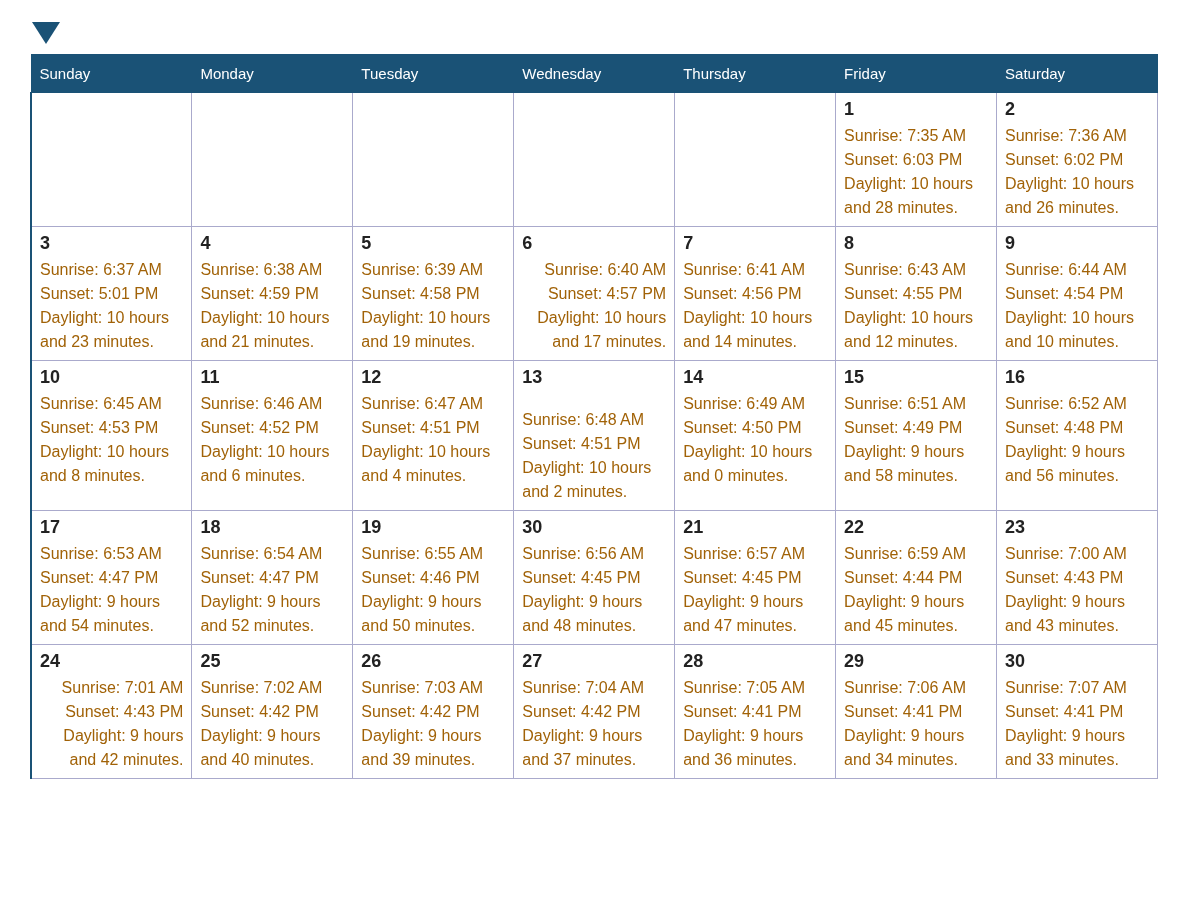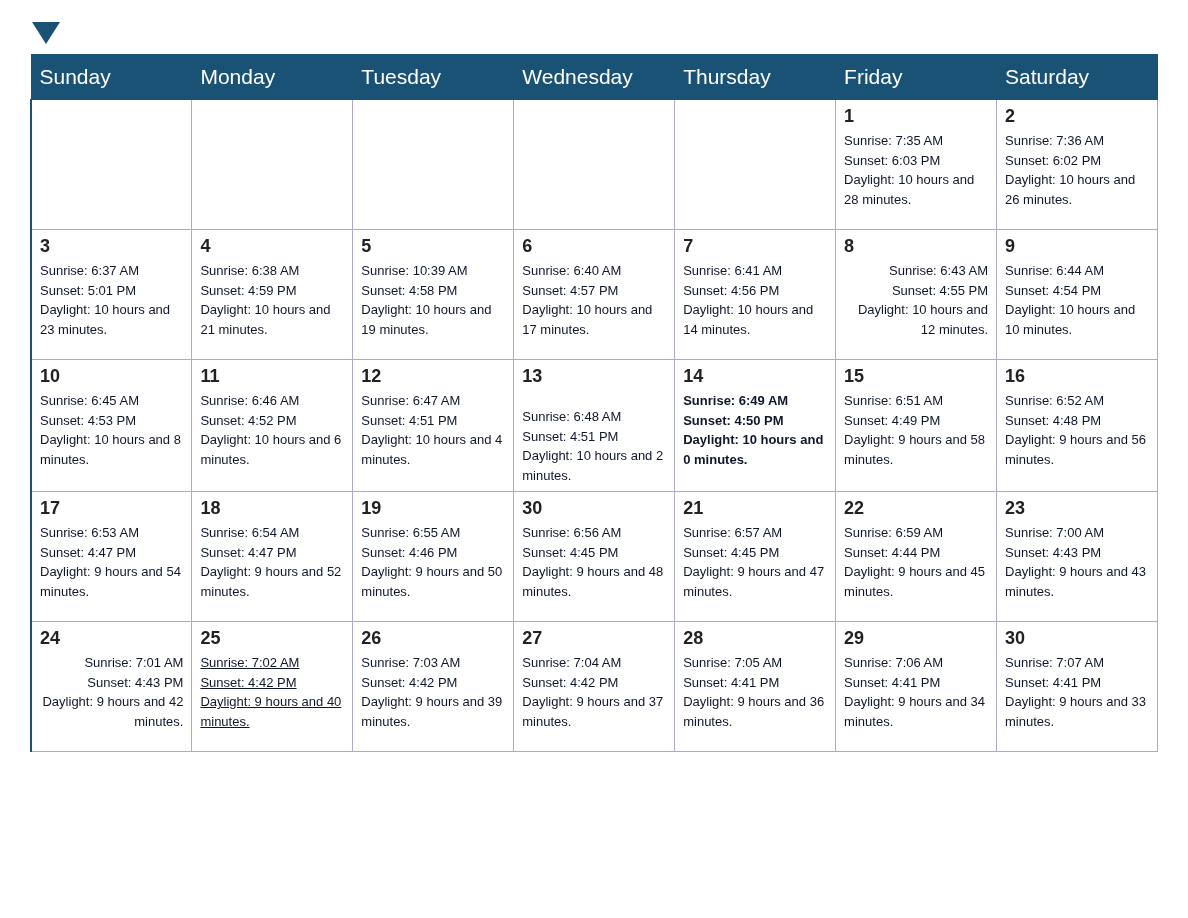--- a/index.html
+++ b/index.html
@@ -48,21 +48,21 @@
     }
     table {
       width: 100%;
       border-collapse: collapse;
       margin-top: 10px;
     }
     thead tr th {
       background-color: #1a5276;
       color: #fff;
       padding: 10px 8px;
-      font-size: 21px;
+      font-size: 15px;
       font-weight: normal;
       text-align: left;
       border: 1px solid #1a5276;
     }
     tbody tr td {
       border: 1px solid #aac;
       vertical-align: top;
       padding: 6px 8px;
       width: 14.28%;
       min-height: 110px;
@@ -71,22 +71,22 @@
       color: #222;
     }
     .day-num {
       font-size: 18px;
       font-weight: bold;
       color: #222;
       display: block;
       margin-bottom: 4px;
     }
     .day-info {
-      font-size: 13px;
-      color: #0f172a;
+      font-size: 16px;
+      color: #a16207;
       line-height: 1.5;
     }
     .empty-cell {
       background: #f9f9f9;
     }
     tbody tr:nth-child(odd) td {
       background-color: #fff;
     }
     tbody tr td:first-child {
       border-left: 2px solid #1a5276;
@@ -156,39 +156,39 @@
 Daylight: 10 hours and 23 minutes.</div>
         </td>
         <td>
           <span class="day-num">4</span>
           <div class="day-info" style="white-space: pre-line;">Sunrise: 6:38 AM
 Sunset: 4:59 PM
 Daylight: 10 hours and 21 minutes.</div>
         </td>
         <td>
           <span class="day-num">5</span>
-          <div class="day-info" style="white-space: pre-line;">Sunrise: 10:39 AM
+          <div class="day-info" style="white-space: pre-line;">Sunrise: 6:39 AM
 Sunset: 4:58 PM
 Daylight: 10 hours and 19 minutes.</div>
         </td>
         <td>
           <span class="day-num">6</span>
-          <div class="day-info" style="white-space: pre-line;">Sunrise: 6:40 AM
+          <div class="day-info" style="white-space: pre-line; text-align: right;">Sunrise: 6:40 AM
 Sunset: 4:57 PM
 Daylight: 10 hours and 17 minutes.</div>
         </td>
         <td>
           <span class="day-num">7</span>
           <div class="day-info" style="white-space: pre-line;">Sunrise: 6:41 AM
 Sunset: 4:56 PM
 Daylight: 10 hours and 14 minutes.</div>
         </td>
         <td>
           <span class="day-num">8</span>
-          <div class="day-info" style="white-space: pre-line; text-align: right;">Sunrise: 6:43 AM
+          <div class="day-info" style="white-space: pre-line;">Sunrise: 6:43 AM
 Sunset: 4:55 PM
 Daylight: 10 hours and 12 minutes.</div>
         </td>
         <td>
           <span class="day-num">9</span>
           <div class="day-info" style="white-space: pre-line;">Sunrise: 6:44 AM
 Sunset: 4:54 PM
 Daylight: 10 hours and 10 minutes.</div>
         </td>
       </tr>
@@ -212,21 +212,21 @@
 Daylight: 10 hours and 4 minutes.</div>
         </td>
         <td>
           <span class="day-num">13</span>
           <div class="day-info" style="white-space: pre-line; margin-top: 20px;">Sunrise: 6:48 AM
 Sunset: 4:51 PM
 Daylight: 10 hours and 2 minutes.</div>
         </td>
         <td>
           <span class="day-num">14</span>
-          <div class="day-info" style="white-space: pre-line; font-weight: bold;">Sunrise: 6:49 AM
+          <div class="day-info" style="white-space: pre-line;">Sunrise: 6:49 AM
 Sunset: 4:50 PM
 Daylight: 10 hours and 0 minutes.</div>
         </td>
         <td>
           <span class="day-num">15</span>
           <div class="day-info" style="white-space: pre-line;">Sunrise: 6:51 AM
 Sunset: 4:49 PM
 Daylight: 9 hours and 58 minutes.</div>
         </td>
         <td>
@@ -282,21 +282,21 @@
       </tr>
       <tr>
         <td>
           <span class="day-num">24</span>
           <div class="day-info" style="white-space: pre-line; text-align: right;">Sunrise: 7:01 AM
 Sunset: 4:43 PM
 Daylight: 9 hours and 42 minutes.</div>
         </td>
         <td>
           <span class="day-num">25</span>
-          <div class="day-info" style="white-space: pre-line; text-decoration: underline;">Sunrise: 7:02 AM
+          <div class="day-info" style="white-space: pre-line;">Sunrise: 7:02 AM
 Sunset: 4:42 PM
 Daylight: 9 hours and 40 minutes.</div>
         </td>
         <td>
           <span class="day-num">26</span>
           <div class="day-info" style="white-space: pre-line;">Sunrise: 7:03 AM
 Sunset: 4:42 PM
 Daylight: 9 hours and 39 minutes.</div>
         </td>
         <td>

